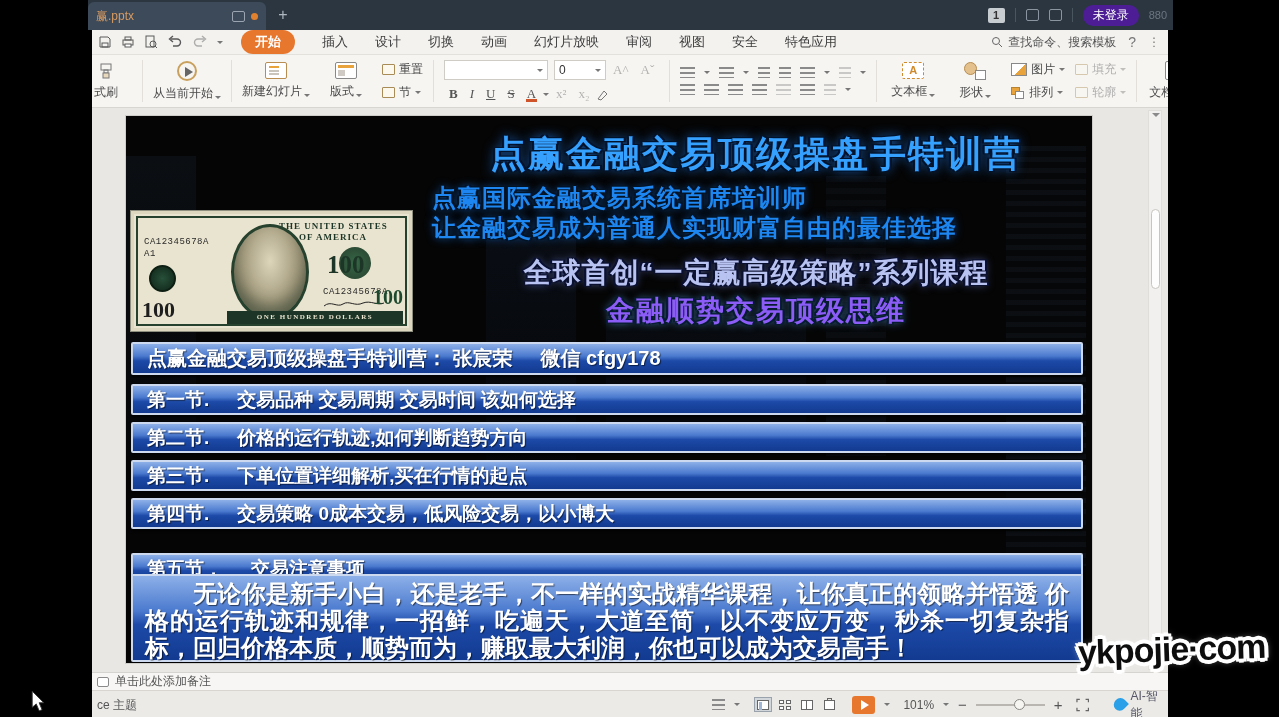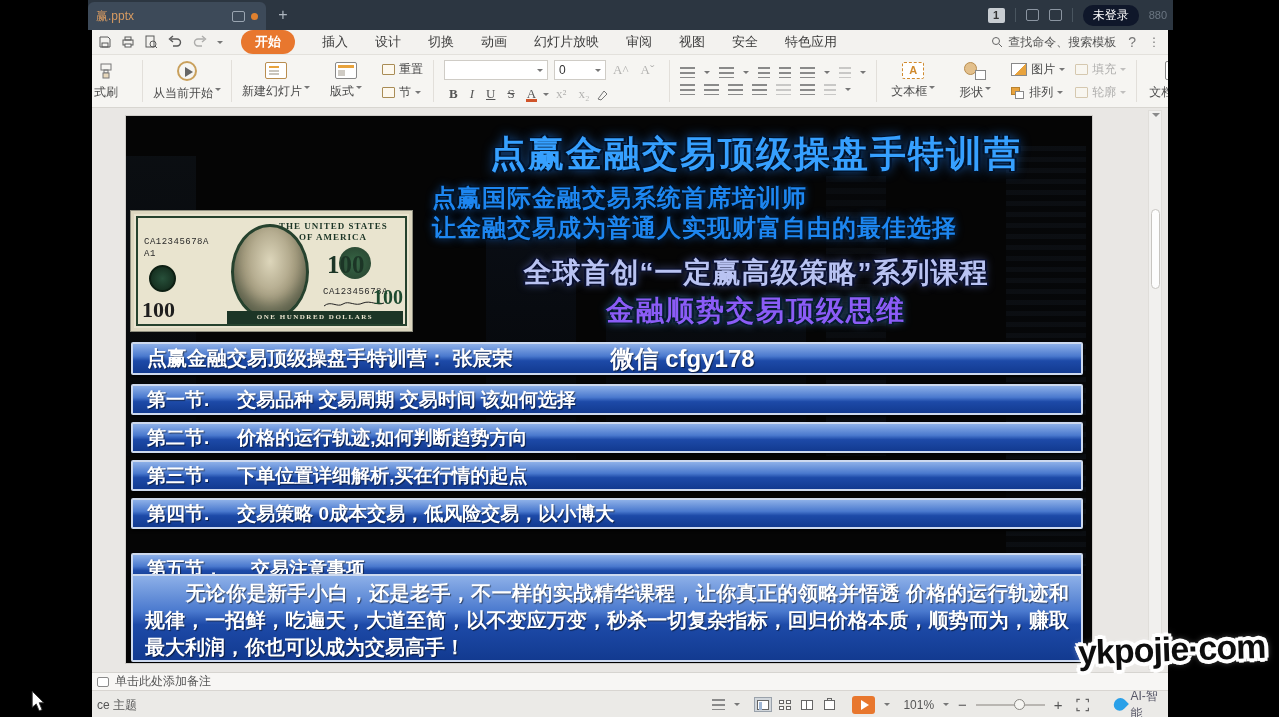--- a/index.html
+++ b/index.html
@@ -14,21 +14,21 @@
   .tab-label { color:#d79b62; font-size:12px; white-space:nowrap; overflow:hidden; max-width:92px; }
   .tab-ghost { width:13px; height:11px; border:1px solid #9aa5b1; border-radius:2px; margin-left:auto; }
   .tab-dot { width:7px; height:7px; border-radius:50%; background:#e0812f; }
   .newtab { position:absolute; left:184px; top:4px; width:22px; height:22px; color:#aeb6bf;
             font-size:16px; text-align:center; line-height:22px; }
   .tr-right { position:absolute; right:6px; top:0; height:30px; display:flex; align-items:center; gap:10px; }
   .win-badge { width:17px; height:15px; background:#c8cdd2; color:#333; font-size:11px; font-weight:bold;
                text-align:center; line-height:15px; border-radius:2px; }
   .tr-ic { width:13px; height:12px; border:1px solid #8b95a1; border-radius:2px; }
   .tr-sep { width:1px; height:14px; background:#49555f; }
-  .login-pill { background:#0f172a; color:#fff; font-size:12px; padding:2px 10px; border-radius:10px; }
+  .login-pill { background:#4c1d95; color:#fff; font-size:12px; padding:2px 10px; border-radius:10px; }
   .corner-num { color:#6b7682; font-size:11px; }
 
   
   .menubar { position:absolute; left:92px; top:30px; width:1076px; height:25px; background:#f3f2ef;
              border-bottom:1px solid #e3e1dc; display:flex; align-items:center; }
   .qa { display:flex; align-items:center; gap:9px; padding:0 10px 0 6px; color:#5a5a5a; }
   .qa svg { display:block; }
   .qa .dim { opacity:.45; }
   .menu-tabs { display:flex; align-items:center; gap:27px; margin-left:8px; font-size:13px; color:#3c3c3c; }
   .menu-tab { cursor:default; white-space:nowrap; }
@@ -39,21 +39,21 @@
   .caret { width:0; height:0; border:4px solid transparent; border-top-color:#777; margin-top:4px; }
   .caret.sm { border-width:3px; margin-top:3px; }
 
   
   .ribbon { position:absolute; left:92px; top:55px; width:1076px; height:53px; background:#f6f5f2;
             border-bottom:1px solid #d8d6d1; display:flex; align-items:center; overflow:hidden; }
   .grp { display:flex; align-items:center; gap:10px; padding:0 10px; height:100%; }
   .vsep { width:1px; height:42px; background:#e2dfda; flex:0 0 auto; }
   .bb { display:flex; flex-direction:column; align-items:center; justify-content:center; gap:4px;
         font-size:12px; color:#4a4a4a; min-width:52px; height:48px; white-space:nowrap; }
-  .bb .lbl { display:flex; align-items:flex-start; gap:2px; }
+  .bb .lbl { display:flex; align-items:flex-end; gap:2px; }
   .smb { display:flex; align-items:center; gap:4px; font-size:12px; color:#4a4a4a; white-space:nowrap; }
   .col2 { display:flex; flex-direction:column; gap:6px; }
   .grayed { opacity:.42; }
 
   .ic-playcircle { width:20px; height:20px; border:2px solid #c9a05c; border-radius:50%; position:relative; }
   .ic-playcircle i { position:absolute; left:6px; top:4px; border:5px solid transparent; border-left:8px solid #666; }
   .ic-slide { width:22px; height:17px; border:1px solid #b98d4f; border-radius:2px; background:#fff; position:relative; }
   .ic-slide i { position:absolute; left:3px; top:3px; width:10px; height:2px; background:#e8a33d; box-shadow:0 4px 0 #c9c5bd, 0 7px 0 #c9c5bd; }
   .ic-layout { width:22px; height:17px; border:1px solid #888; border-radius:2px; background:#fff; position:relative; }
   .ic-layout i { position:absolute; left:2px; top:2px; width:16px; height:3px; background:#e8a33d; }
@@ -123,22 +123,22 @@
             color:#8b5cf6; white-space:nowrap;
             text-shadow:-2px -1px 0 #071c30, 2px 1px 0 #071c30, -2px 1px 0 #071c30, 2px -1px 0 #071c30, 0 0 9px rgba(90,170,240,.8); }
 
   .bar { position:absolute; left:5px; width:952px; height:31px;
          background:linear-gradient(180deg,#8db0e8 0%, #4a79ce 42%, #1d4aa8 58%, #123a90 100%);
          border:2px solid #cdd9ee; border-radius:2px; box-shadow:0 2px 3px rgba(0,0,0,.8);
          color:#fff; font-weight:bold; font-size:19px; display:flex; align-items:center; padding:0 14px;
          white-space:nowrap; text-shadow:1px 1px 1px rgba(0,0,0,.55); }
   .bar .num { margin-right:28px; }
   .bar.trainer { height:33px; font-size:20px; }
-  .bar.trainer .wechat { margin-left:98px; font-size:24px; }
-  .bar.summary { height:88px; font-size:20px; line-height:27px; white-space:normal; display:block;
+  .bar.trainer .wechat { margin-left:28px; font-size:20px; }
+  .bar.summary { height:88px; font-size:24px; line-height:27px; white-space:normal; display:block;
                  padding:4px 12px; text-align:justify; }
   .bar.summary .indent { display:inline-block; width:2em; }
 
   
   .notesbar { position:absolute; left:92px; top:672px; width:1076px; height:18px; background:#f7f6f4;
               border-top:1px solid #d6d4d0; display:flex; align-items:center; gap:6px; padding-left:5px; color:#555; }
   .nb-ic { width:12px; height:10px; border:1px solid #8a8a8a; border-radius:2px; background:#fff; }
   .statusbar { position:absolute; left:92px; top:690px; width:1076px; height:27px; background:#ebeae7;
                border-top:1px solid #d8d5d1; font-size:12px; color:#555; }
   .sb-theme { position:absolute; left:5px; top:6px; }

